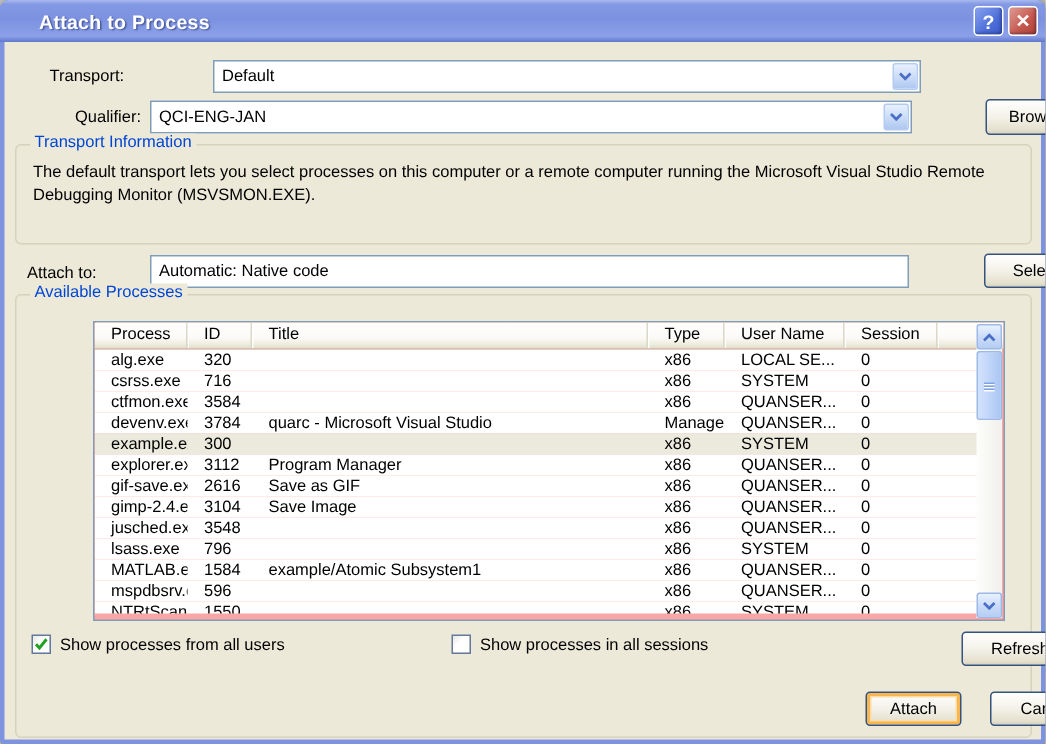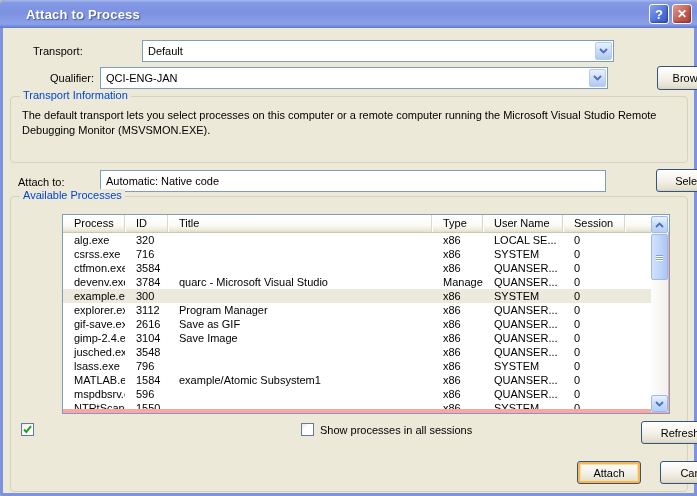--- a/index.html
+++ b/index.html
@@ -331,20 +331,21 @@
           </div>
         </div>
       </div>
 
       <div class="check-row" style="left:10px; top:226px;">
         <div class="checkbox checked">
           <svg width="11" height="11" viewBox="0 0 11 11">
               <path d="M2 5.5 L4.3 8 L9 2.2" fill="none" stroke="#21A121" stroke-width="2"></path>
             </svg>
         </div>
+        <div class="check-label">Show processes from all users</div>
       </div>
       <div class="check-row" style="left:290px; top:226px;">
         <div class="checkbox">
           <svg width="11" height="11" viewBox="0 0 11 11">
               <path d="M2 5.5 L4.3 8 L9 2.2" fill="none" stroke="#21A121" stroke-width="2"></path>
             </svg>
         </div>
         <div class="check-label">Show processes in all sessions</div>
       </div>
       <div class="btn" style="left:586px; top:224px; width:78px;">

